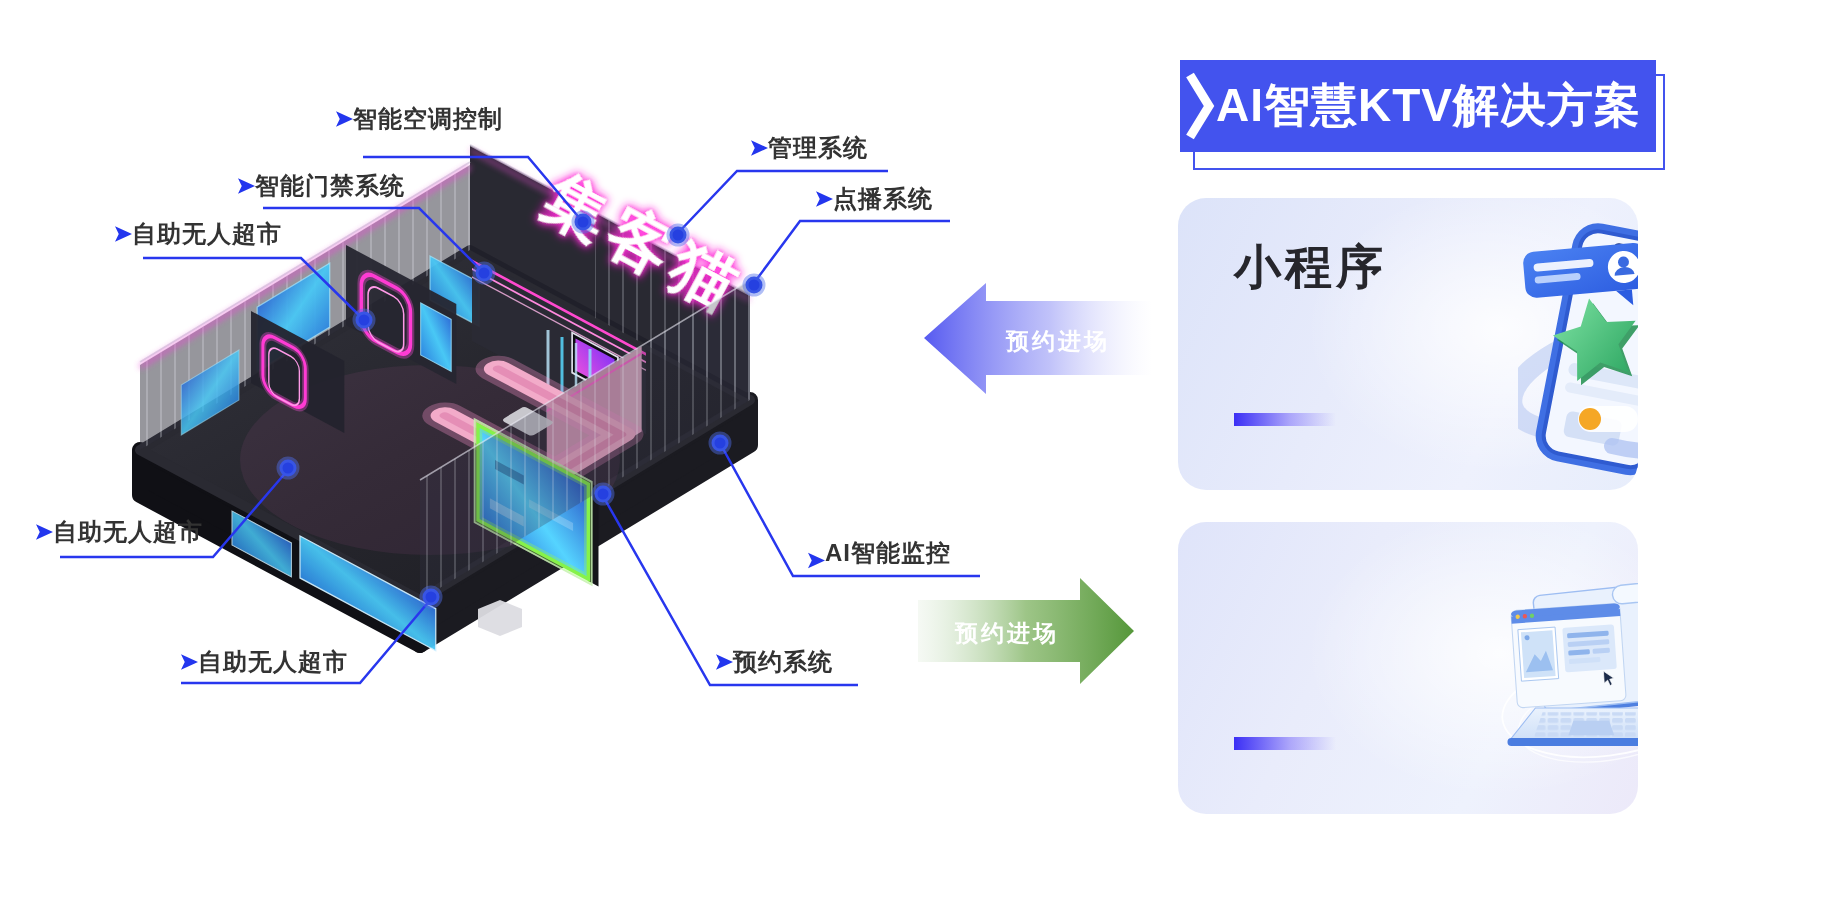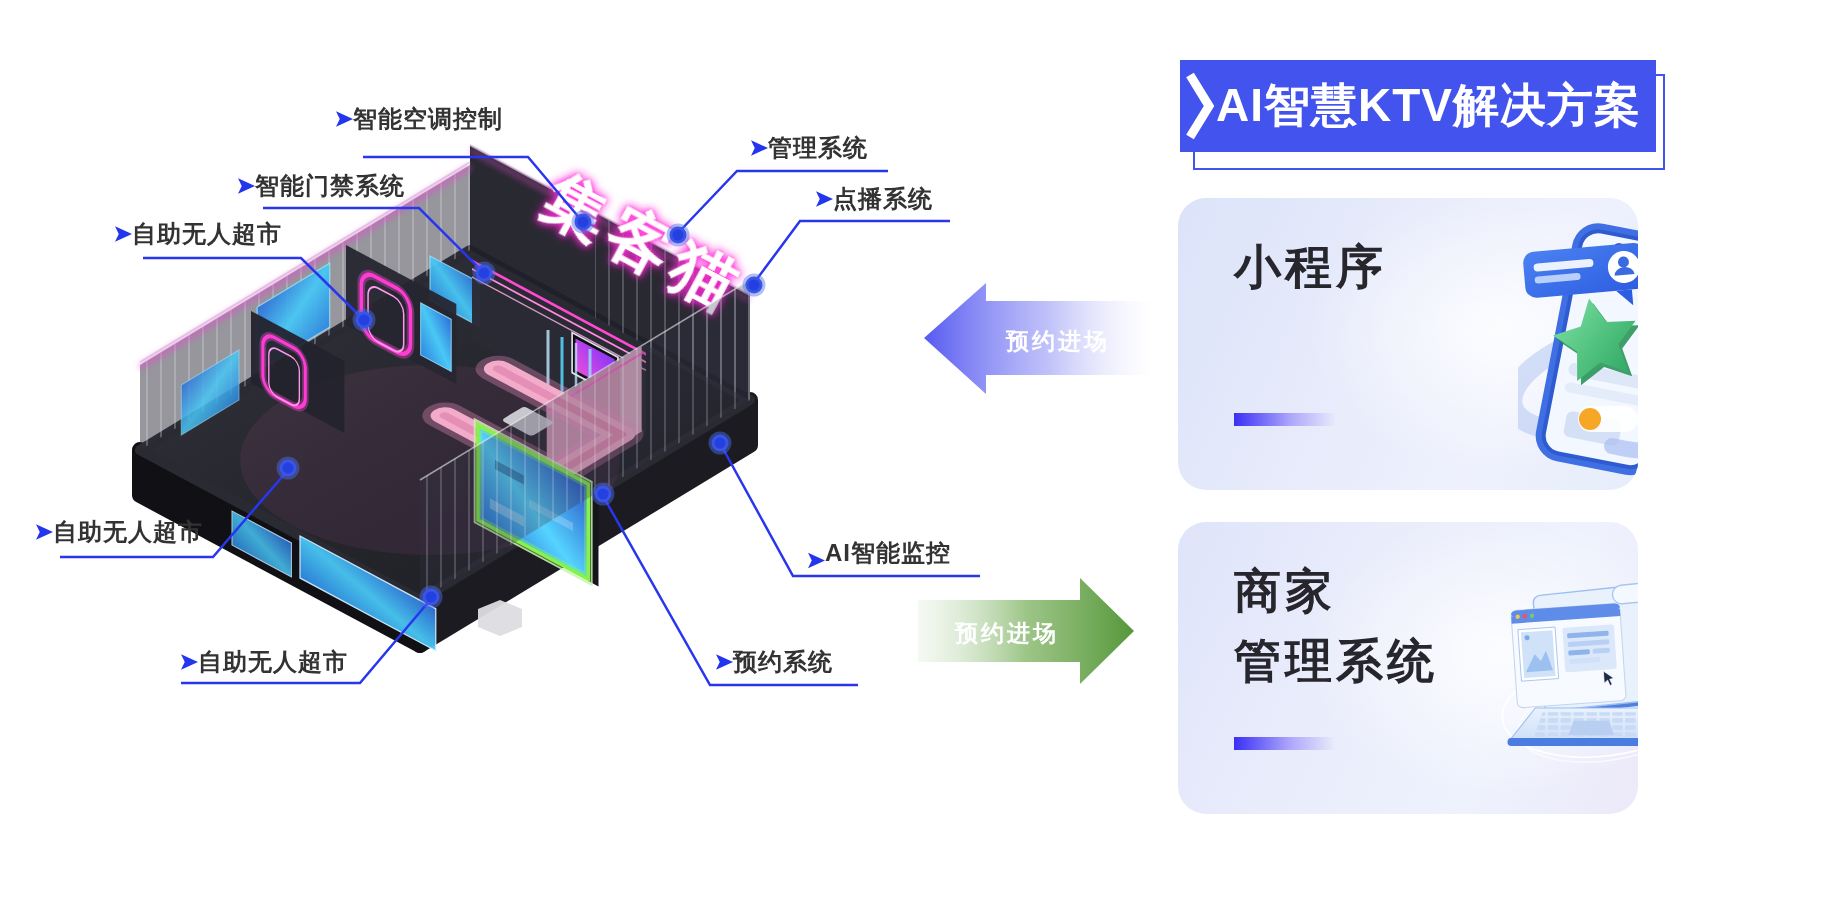--- a/index.html
+++ b/index.html
@@ -324,21 +324,20 @@
         <path d="M78,88 L91,114 L120,118 L99,138 L104,167 L78,153 L52,167 L57,138 L36,118 L65,114 Z" fill="#1f8f4e" opacity="0.85" transform="translate(3,5)"></path>
         <path d="M78,88 L91,114 L120,118 L99,138 L104,167 L78,153 L52,167 L57,138 L36,118 L65,114 Z" fill="url(#starG)"></path>
       </g>
       <rect x="60" y="196" width="60" height="26" rx="13" fill="#ffffff" opacity="0.9"></rect>
       <circle cx="72" cy="209" r="11" fill="#f5a725"></circle>
       <path d="M186,150 a100,48 0 0 1 -92,86" fill="none" stroke="#aec2f2" stroke-width="16" stroke-linecap="round" opacity="0.75"></path>
     </svg>
   </div>
 
   <div class="card card2">
-    <div class="card-title"><span>商家</span><br><span>管理系统</span></div>
     <div class="card-underline"></div>
     <svg class="card-illustration illus-laptop" width="215" height="290" viewBox="0 0 300 300">
       <defs>
         <linearGradient id="baseG" x1="0" y1="0" x2="0" y2="1">
           <stop offset="0" stop-color="#eaf2fd"></stop>
             <stop offset="1" stop-color="#cfe0f8"></stop>
         </linearGradient>
         <pattern id="keysP" width="18" height="10" patternUnits="userSpaceOnUse">
           <rect width="15" height="7" rx="2" fill="#c9daf5"></rect>
         </pattern>

